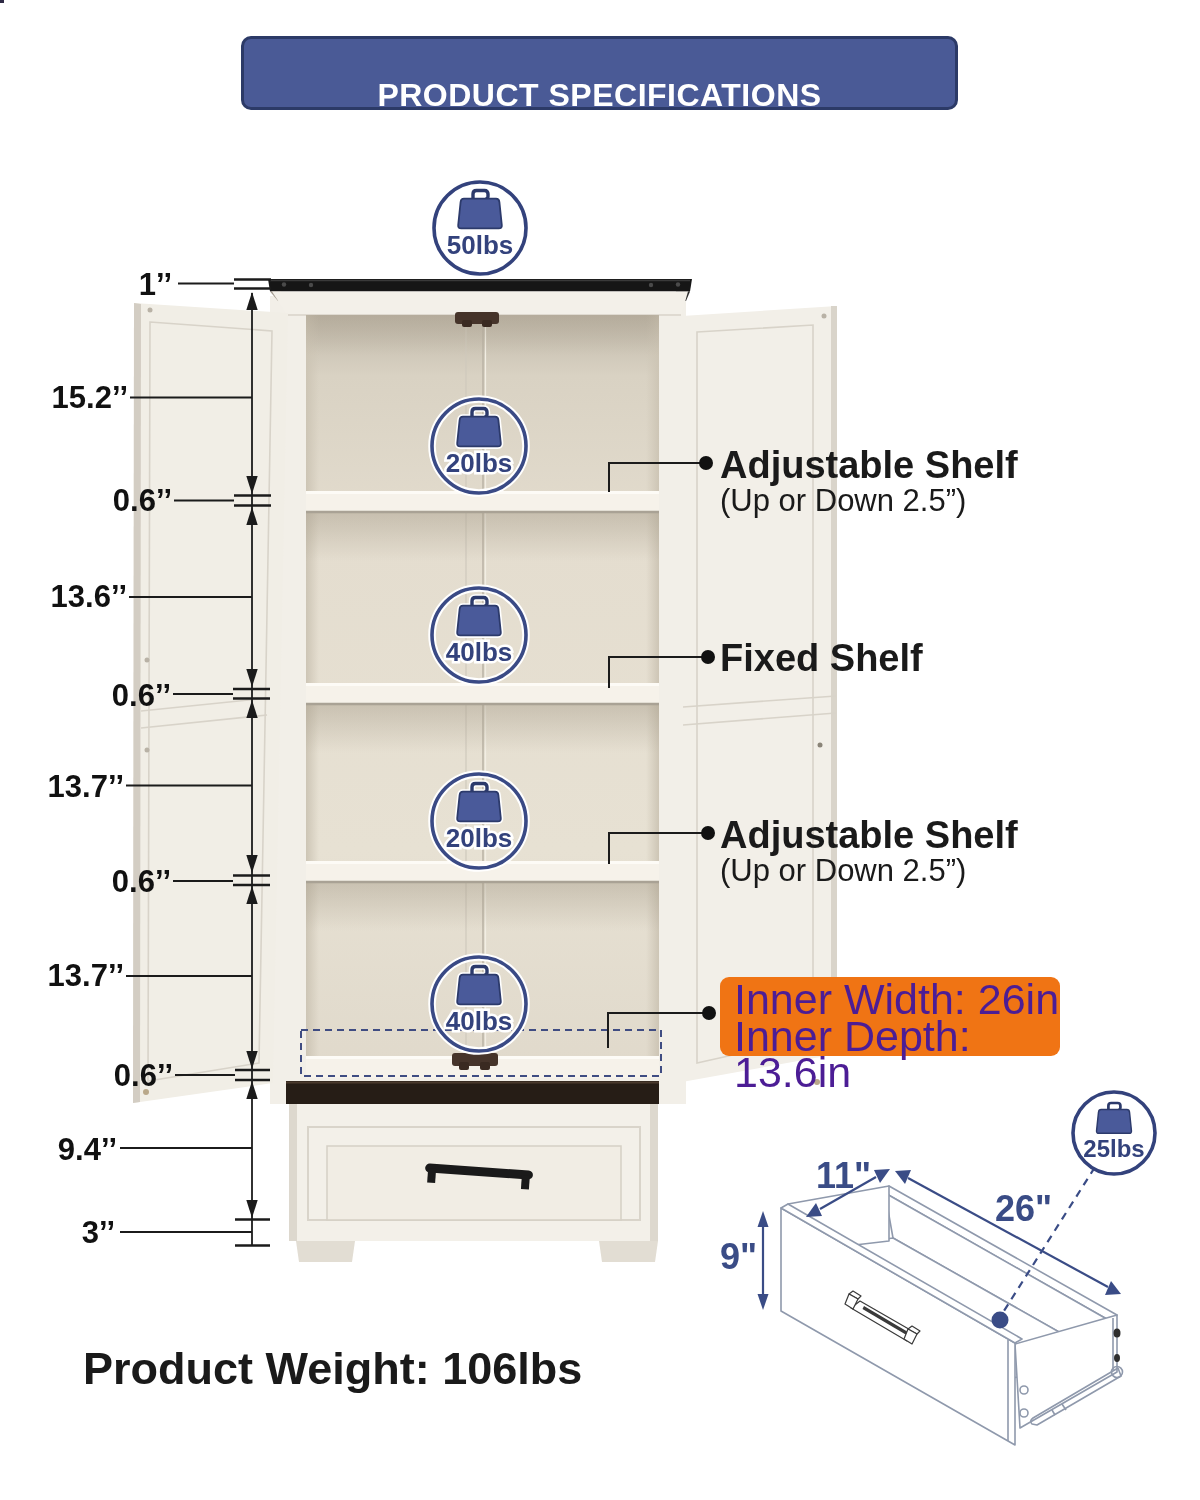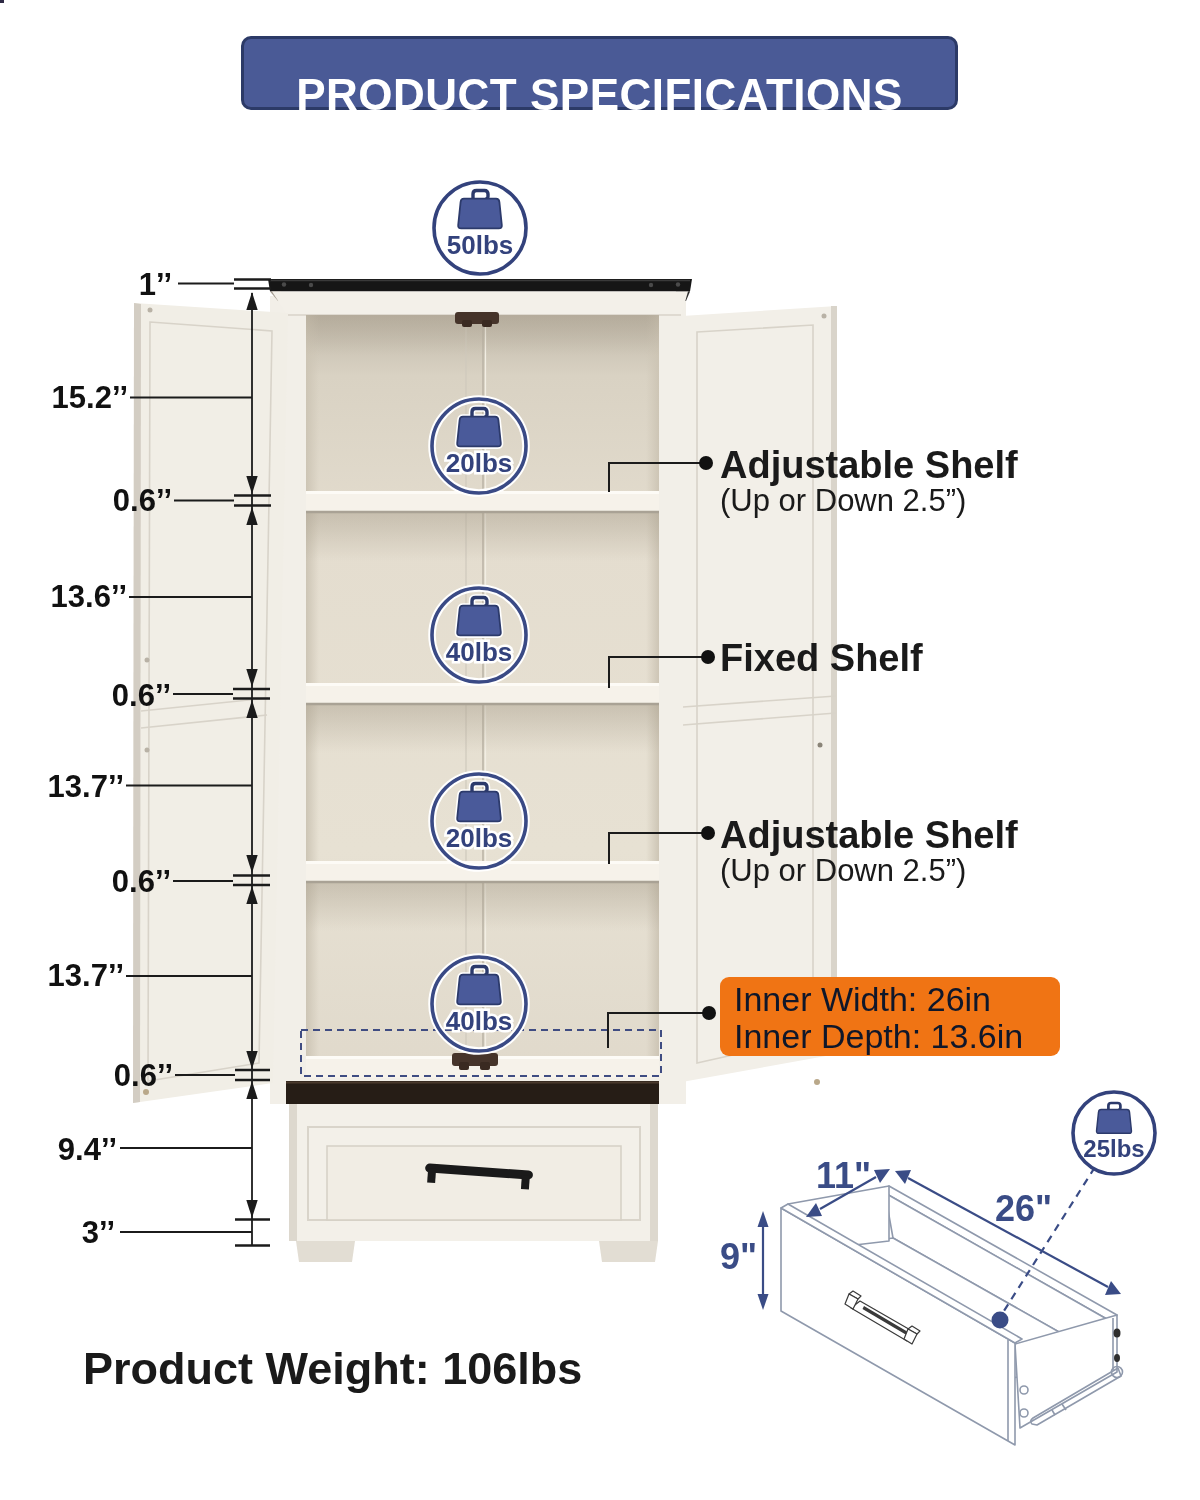--- a/index.html
+++ b/index.html
@@ -9,21 +9,21 @@
 </style>
 </head>
 <body>
 <div id="page">
 
 <div class="abs" style="left:0;top:0;width:4px;height:3px;background:#2e2a45;"></div>
 
 <div class="abs" style="left:241px;top:36px;width:717px;height:74px;background:#4a5a96;
      border:3px solid #2c3a67;border-radius:10px;box-sizing:border-box;
      display:flex;align-items:center;justify-content:center;">
-  <span style="color:#ffffff;font-size:44px;font-weight:bold;letter-spacing:0.5px;margin-top:44px;">PRODUCT&nbsp;SPECIFICATIONS</span>
+  <span style="color:#ffffff;font-size:32px;font-weight:bold;letter-spacing:0.5px;margin-top:44px;">PRODUCT&nbsp;SPECIFICATIONS</span>
 </div>
 
 <svg class="abs" style="left:0;top:0;" width="1200" height="1500" viewBox="0 0 1200 1500">
   <defs>
     <linearGradient id="backwall" x1="0" y1="0" x2="0" y2="1">
       <stop offset="0" stop-color="#c0b8a9"></stop>
       <stop offset="0.08" stop-color="#d9d2c3"></stop>
       <stop offset="0.3" stop-color="#e4ddcf"></stop>
       <stop offset="0.7" stop-color="#e7e1d3"></stop>
       <stop offset="1" stop-color="#e0d9cb"></stop>
@@ -356,17 +356,17 @@
 
   <g font-family="Liberation Sans" font-weight="bold" font-size="36" fill="#3a4c86">
     <text x="816" y="1188">11"</text>
     <text x="995" y="1221">26"</text>
     <text x="757" y="1269" text-anchor="end">9"</text>
   </g>
 
 </svg>
 
 <div class="abs" style="left:720px;top:977px;width:340px;height:79px;background:#f07414;border-radius:9px;
-     color:#0f172a;font-size:34px;line-height:36.5px;padding:4px 0 4px 14px;box-sizing:border-box;">
+     color:#4c1d95;font-size:43px;line-height:36.5px;padding:4px 0 4px 14px;box-sizing:border-box;">
   Inner Width: 26in<br>Inner Depth: 13.6in
 </div>
 
 </div>
 
 </body></html>

